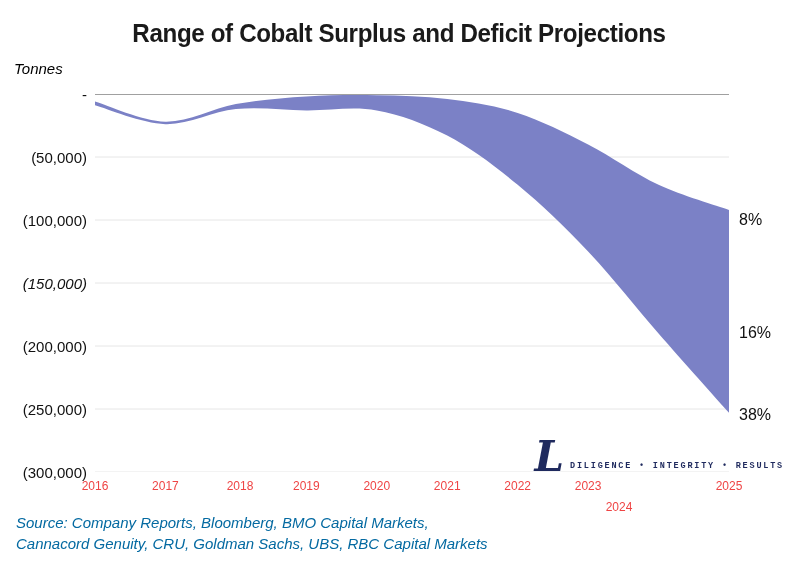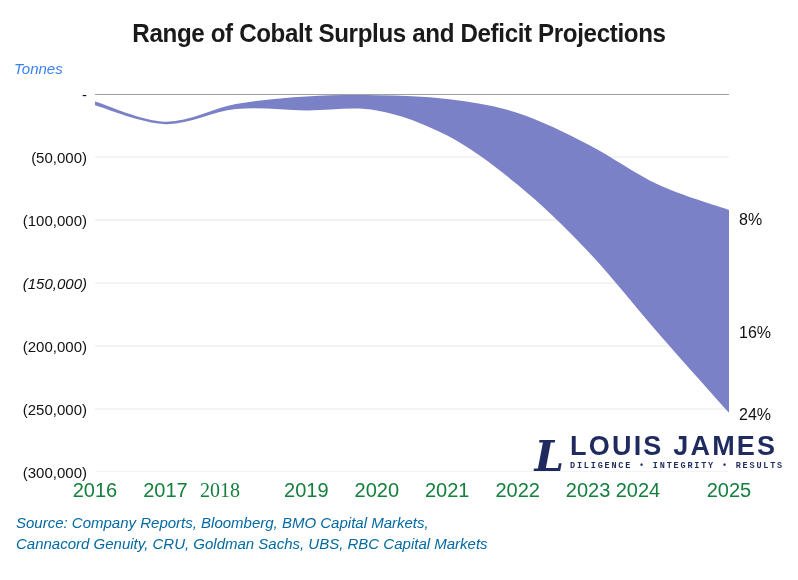--- a/index.html
+++ b/index.html
@@ -24,21 +24,21 @@
     transform:scaleX(0.93);
     transform-origin:center top;
     white-space:nowrap;
   }
 
   .axis-unit{
     position:absolute;
     left:14px;top:60px;
     font-style:italic;
     font-size:15px;
-    color:#3b82f6;
+    color:#000000;
   }
 
   .plot{
     position:absolute;
     left:95px;top:94px;
     width:634px;height:378px;
   }
 
   svg.band{position:absolute;left:0;top:0;width:100%;height:100%;display:block;}
 
@@ -49,22 +49,22 @@
     font-size:15px;
     color:#111;
     text-align:right;
     white-space:nowrap;
     transform:translateY(-50%);
   }
 
   .xlabels{position:absolute;left:0;top:479px;width:798px;height:26px;}
   .xlabel{
     position:absolute;
-    font-size:20px;
-    color:#15803d;
+    font-size:12px;
+    color:#ef4444;
     text-align:right;
     white-space:nowrap;
     transform:translateX(-50%);
   }
 
   .pct{
     position:absolute;
     font-size:16px;
     color:#111;
     white-space:nowrap;
@@ -146,40 +146,39 @@
           <line x1="0" x2="634" y1="315" y2="315" stroke="#e6e6e6" stroke-width="1" vector-effect="non-scaling-stroke"></line>
           <line x1="0" x2="634" y1="378" y2="378" stroke="#e6e6e6" stroke-width="1" vector-effect="non-scaling-stroke"></line>
         </g>
       <path d="M0.00,7.56 C11.74,10.92 46.96,27.30 70.44,27.72 C93.93,28.14 117.41,14.28 140.89,10.08 C164.37,5.88 187.85,3.99 211.33,2.52 C234.81,1.05 258.30,0.84 281.78,1.26 C305.26,1.68 328.74,2.10 352.22,5.04 C375.70,7.98 399.19,11.34 422.67,18.90 C446.15,26.46 469.63,38.43 493.11,50.40 C516.59,62.37 540.07,79.80 563.56,90.72 C587.04,101.64 622.26,111.72 634.00,115.92 L634.00,318.78 C622.26,305.55 587.04,266.28 563.56,239.40 C540.07,212.52 516.59,182.28 493.11,157.50 C469.63,132.72 446.15,110.04 422.67,90.72 C399.19,71.40 375.70,53.97 352.22,41.58 C328.74,29.19 305.26,20.58 281.78,16.38 C258.30,12.18 234.81,16.59 211.33,16.38 C187.85,16.17 164.37,12.81 140.89,15.12 C117.41,17.43 93.93,30.87 70.44,30.24 C46.96,29.61 11.74,14.49 0.00,11.34 Z" fill="#7b81c6" stroke="none"></path>
     </svg>
   </div>
 
   <div>
       <div class="pct" style="left: 739px; top: 220px;">8%</div>
       <div class="pct" style="left: 739px; top: 333.4px;">16%</div>
-      <div class="pct" style="left: 739px; top: 415.3px;">24%</div>
+      <div class="pct" style="left: 739px; top: 415.3px;">38%</div>
     </div>
 
   <div class="xlabels">
       <div class="xlabel" style="left: 95px;">2016</div>
       <div class="xlabel" style="left: 165.444px;">2017</div>
-      <div class="xlabel" style="left: 220px; font-family: Liberation Serif, serif;">2018</div>
+      <div class="xlabel" style="left: 240px;">2018</div>
       <div class="xlabel" style="left: 306.333px;">2019</div>
       <div class="xlabel" style="left: 376.778px;">2020</div>
       <div class="xlabel" style="left: 447.222px;">2021</div>
       <div class="xlabel" style="left: 517.667px;">2022</div>
       <div class="xlabel" style="left: 588.111px;">2023</div>
-      <div class="xlabel" style="left: 638px;">2024</div>
+      <div class="xlabel" style="left: 619px; margin-top: 21px;">2024</div>
       <div class="xlabel" style="left: 729px;">2025</div>
     </div>
 
   <div class="source">Source: Company Reports, Bloomberg, BMO Capital Markets,
 Cannacord Genuity, CRU, Goldman Sachs, UBS, RBC Capital Markets</div>
 
   <div class="logo">
     <span class="logo-mark">L</span>
     <span class="logo-text">
-      <span class="logo-name">LOUIS JAMES</span>
       <span class="logo-tag">DILIGENCE  •  INTEGRITY  •  RESULTS</span>
     </span>
   </div>
 
 </div>
 
 </body></html>

